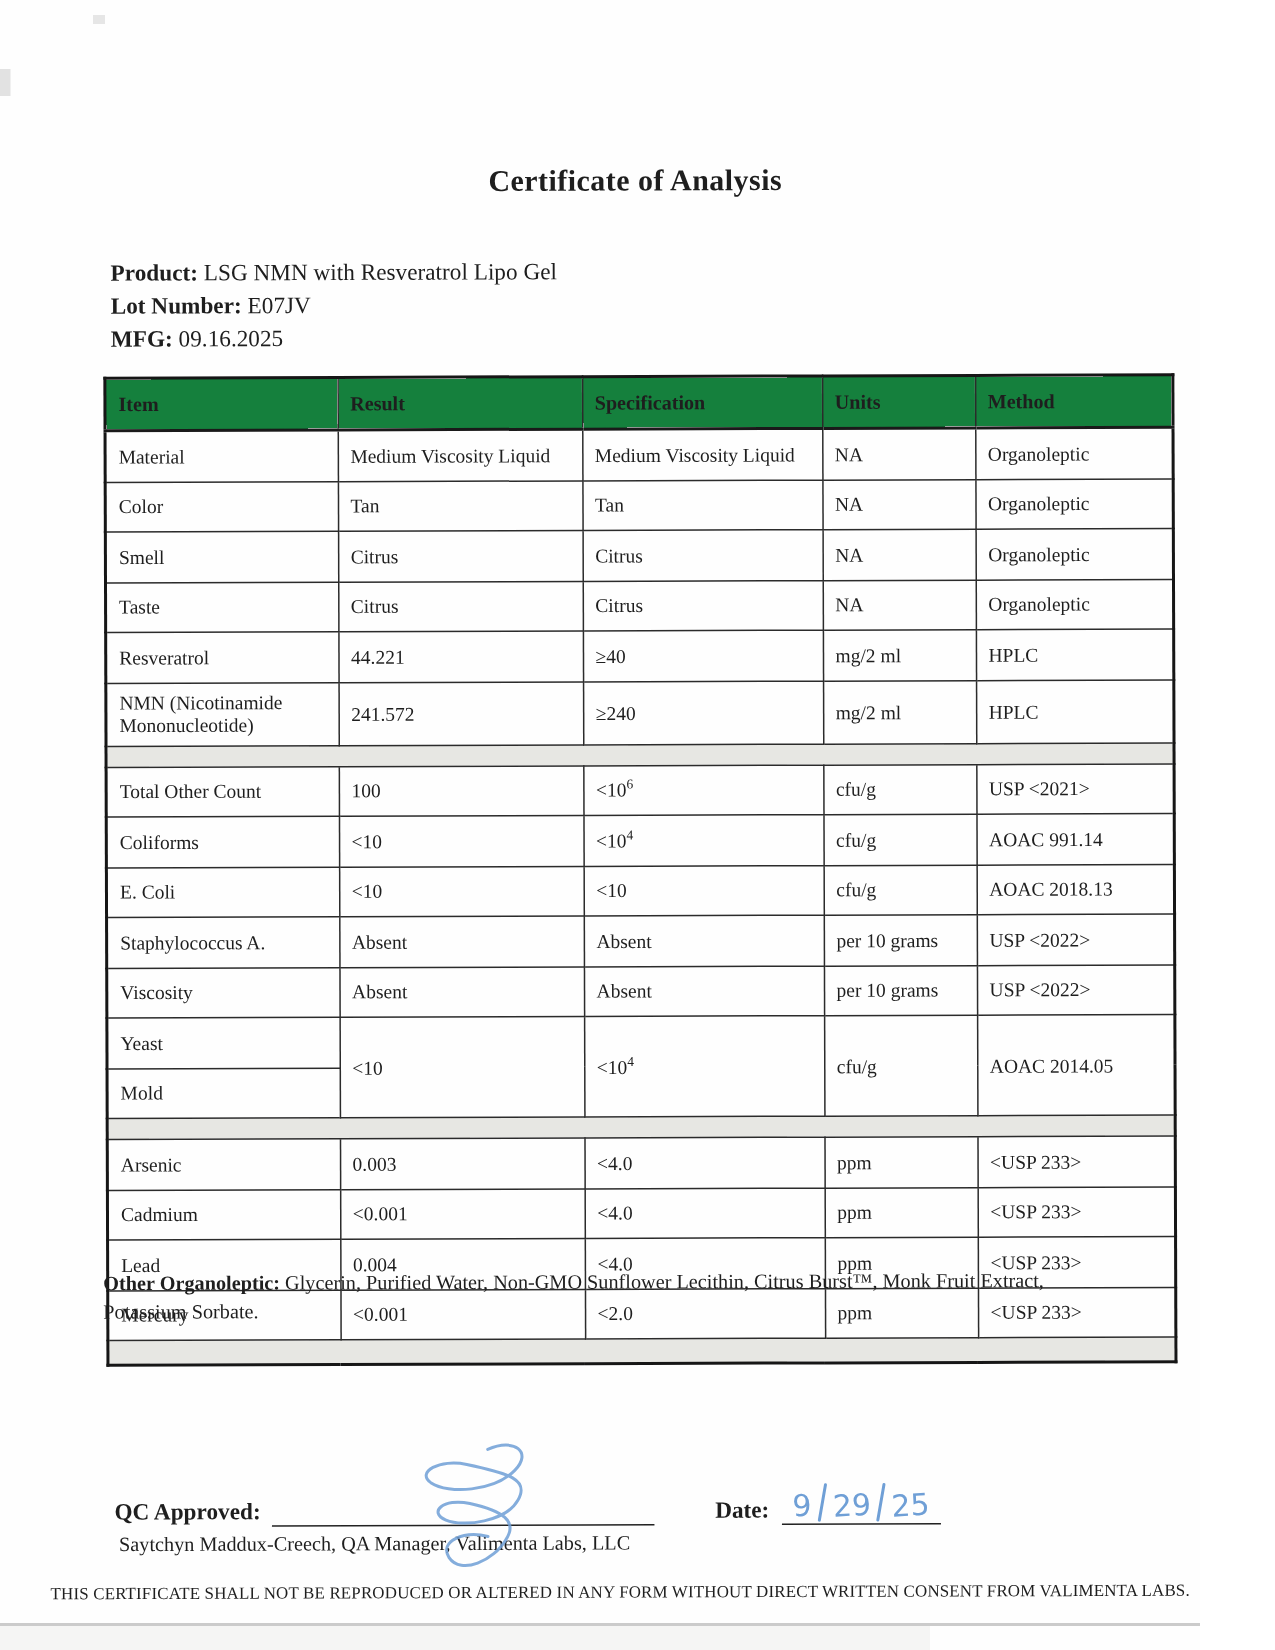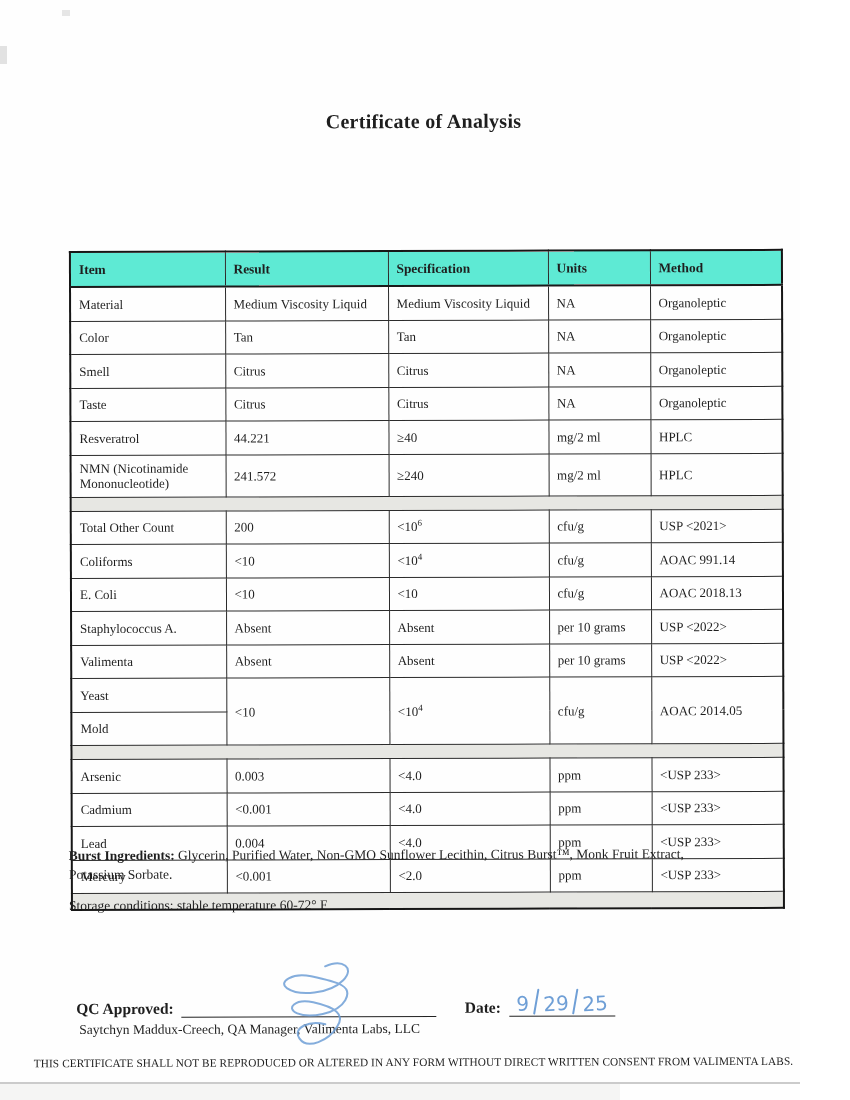--- a/index.html
+++ b/index.html
@@ -10,36 +10,36 @@
   .title{position:absolute;top:110px;left:0;width:850px;text-align:center;
          font-size:20px;font-weight:bold;letter-spacing:0.3px;margin:0;}
 
   .product-block{position:absolute;left:75px;top:171px;font-size:15.5px;line-height:22px;}
   .b{font-weight:bold;}
 
   table.coa{position:absolute;left:70px;top:250px;width:712px;border-collapse:collapse;
             table-layout:fixed;border:2.6px solid #161616;font-size:13px;}
   .coa th,.coa td{border:1.4px solid #2b2b2b;padding:2px 5px 2px 8px;vertical-align:middle;
             text-align:left;overflow:hidden;white-space:normal;}
-  .coa th{background:#5eead4;font-weight:bold;font-size:13.4px;height:29px;
+  .coa th{background:#15803d;font-weight:bold;font-size:13.4px;height:29px;
             border-bottom:2px solid #1a1a1a;}
   .coa td{height:28.5px;line-height:15px;}
   .coa tr.tall td{height:37px;margin-top:18px;}
   .coa tr.sep td{background:#e7e7e3;height:13px;padding:0;}
   .coa tr.sep-final td{background:#e7e7e3;height:15px;padding:0;}
   .coa td.split-top{border-bottom:1.2px solid #2b2b2b;}
   .coa sup{font-size:9px;line-height:0;}
 
   .oi{position:absolute;left:68px;top:845px;width:668px;font-size:13.5px;line-height:19px;}
   .storage{position:absolute;left:68px;top:897px;font-size:13.5px;}
 
   .qc-row{position:absolute;left:75px;top:985px;height:32px;display:flex;align-items:flex-end;}
   .qc-label,.date-label{font-weight:bold;font-size:15.5px;line-height:18px;text-align:right;}
   .sig-underline{width:255px;border-bottom:1.6px solid #222;margin-left:8px;}
-  .date-label{margin-left:28px;}
+  .date-label{margin-left:40px;}
   .date-line{margin-left:8px;width:106px;border-bottom:1.6px solid #222;display:flex;
              align-items:flex-end;justify-content:center;height:34px;}
   .hd{display:flex;align-items:flex-end;padding-bottom:1px;}
   .hd-num{font-family:"DejaVu Sans",sans-serif;font-size:20px;color:var(--sig-blue,#5b8ed2);
           display:inline-block;transform:rotate(-3deg);margin:0 3px;line-height:22px;}
   .hd-slash{display:inline-block;width:2px;height:26px;background:var(--sig-blue,#5b8ed2);
           transform:rotate(10deg);margin:0 3px 0 3px;border-radius:1px;}
 
   .sig-svg{position:absolute;left:246px;top:956px;z-index:3;}
   .signer{position:absolute;left:78px;top:1021px;font-size:13.5px;}
@@ -56,20 +56,25 @@
 <body>
 
 <div class="page">
   <div class="artifact-a"></div>
   <div class="artifact-b"></div>
 
   <div class="tilt">
 
     <h1 class="title">Certificate of Analysis</h1>
 
+    <div class="product-block">
+      <div><span class="b">Product:</span> <span>LSG NMN with Resveratrol Lipo Gel</span></div>
+      <div><span class="b">Lot Number:</span> <span>E07JV</span></div>
+      <div><span class="b">MFG:</span> <span>09.16.2025</span></div>
+    </div>
 
     <table class="coa" id="coa-table">
       <colgroup id="coa-cols">
           <col style="width: 155px;">
           <col style="width: 163px;">
           <col style="width: 160px;">
           <col style="width: 102px;">
           <col style="width: 132px;">
         </colgroup>
       <thead id="coa-head">
@@ -122,21 +127,21 @@
             <td>241.572</td>
             <td>≥240</td>
             <td>mg/2 ml</td>
             <td>HPLC</td>
           </tr>
           <tr class="sep">
             <td colspan="5"></td>
           </tr>
           <tr>
             <td>Total Other Count</td>
-            <td>200</td>
+            <td>100</td>
             <td>&lt;10<sup>6</sup></td>
             <td>cfu/g</td>
             <td>USP &lt;2021&gt;</td>
           </tr>
           <tr>
             <td>Coliforms</td>
             <td>&lt;10</td>
             <td>&lt;10<sup>4</sup></td>
             <td>cfu/g</td>
             <td>AOAC 991.14</td>
@@ -149,21 +154,21 @@
             <td>AOAC 2018.13</td>
           </tr>
           <tr>
             <td>Staphylococcus A.</td>
             <td>Absent</td>
             <td>Absent</td>
             <td>per 10 grams</td>
             <td>USP &lt;2022&gt;</td>
           </tr>
           <tr>
-            <td>Valimenta</td>
+            <td>Viscosity</td>
             <td>Absent</td>
             <td>Absent</td>
             <td>per 10 grams</td>
             <td>USP &lt;2022&gt;</td>
           </tr>
           <tr>
             <td class="split-top">Yeast</td>
             <td rowspan="2">&lt;10</td>
             <td rowspan="2">&lt;10<sup>4</sup></td>
             <td rowspan="2">cfu/g</td>
@@ -203,25 +208,24 @@
             <td>ppm</td>
             <td>&lt;USP 233&gt;</td>
           </tr>
           <tr class="sep-final">
             <td colspan="5"></td>
           </tr>
         </tbody>
     </table>
 
     <div class="oi">
-      <span class="b">Burst Ingredients:</span>
+      <span class="b">Other Organoleptic:</span>
       <span>Glycerin, Purified Water, Non-GMO Sunflower Lecithin, Citrus Burst™, Monk Fruit Extract, Potassium Sorbate.</span>
     </div>
 
-    <div class="storage">Storage conditions: stable temperature 60-72° F</div>
 
     <div class="qc-row">
       <span class="qc-label">QC Approved:</span>
       <span class="sig-underline"></span>
       <span class="date-label">Date:</span>
       <span class="date-line">
         <span class="hd" id="handwritten-date">
             <span class="hd-num">9</span>
             <span class="hd-slash"></span>
             <span class="hd-num">29</span>

